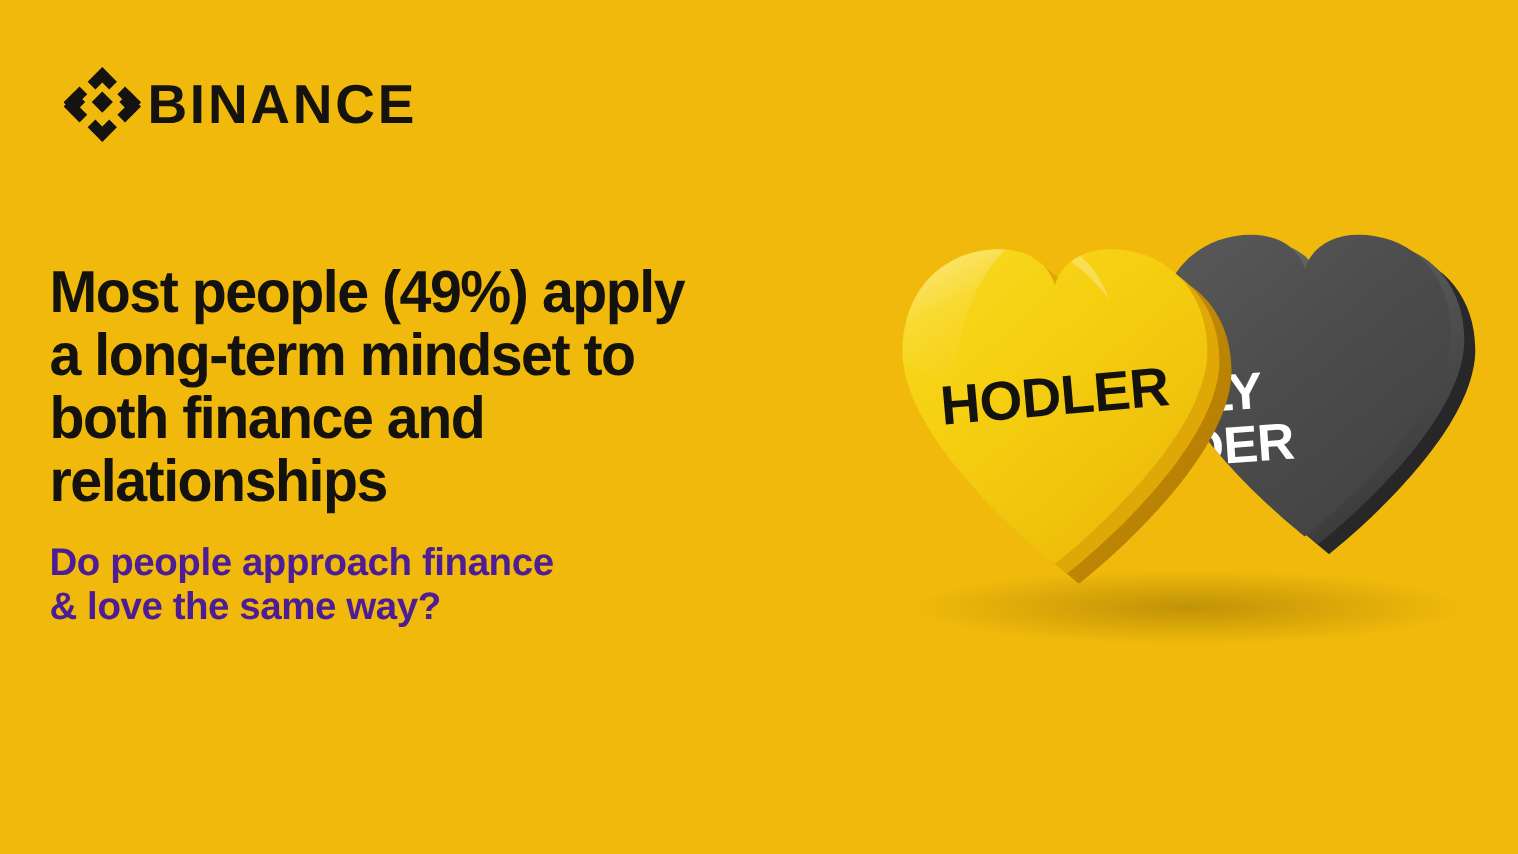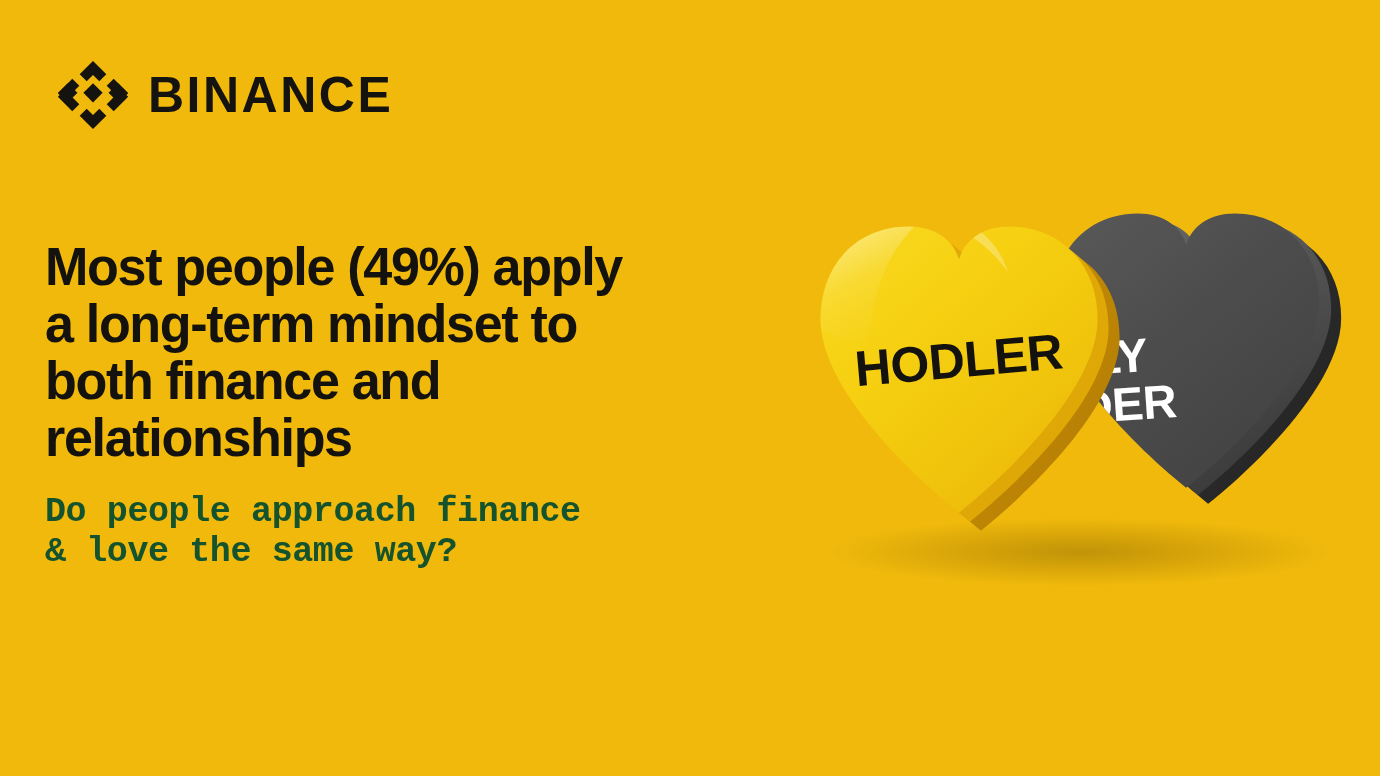--- a/index.html
+++ b/index.html
@@ -17,21 +17,21 @@
     -webkit-font-smoothing: antialiased;
   }
 
   
   #brand {
     position: absolute;
     left: 56px;
     top: 58px;
     display: flex;
     align-items: center;
-    gap: 18px;
+    gap: 4px;
   }
   #brand-mark {
     width: 74px;
     height: 74px;
     display: block;
   }
   #brand-name {
     font-family: "Liberation Sans", sans-serif;
     font-size: 50px;
     font-weight: bold;
@@ -54,26 +54,26 @@
     font-weight: bold;
     line-height: 1.055;
     letter-spacing: -1.4px;
     color: #14120e;
     margin: 0;
     transform: scaleX(0.965);
     transform-origin: left top;
     white-space: pre-line;
   }
   #subhead {
-    font-family: Liberation Mono, monospace;
+    font-family: Liberation Sans, sans-serif;
     font-size: 35px;
     font-weight: bold;
     line-height: 1.15;
     letter-spacing: -0.4px;
-    color: #14532d;
+    color: #4c1d95;
     margin: 26px 0 0 0;
     white-space: pre-line;
   }
 
   
   #hearts {
     position: absolute;
     left: 760px;
     top: 180px;
     width: 620px;

